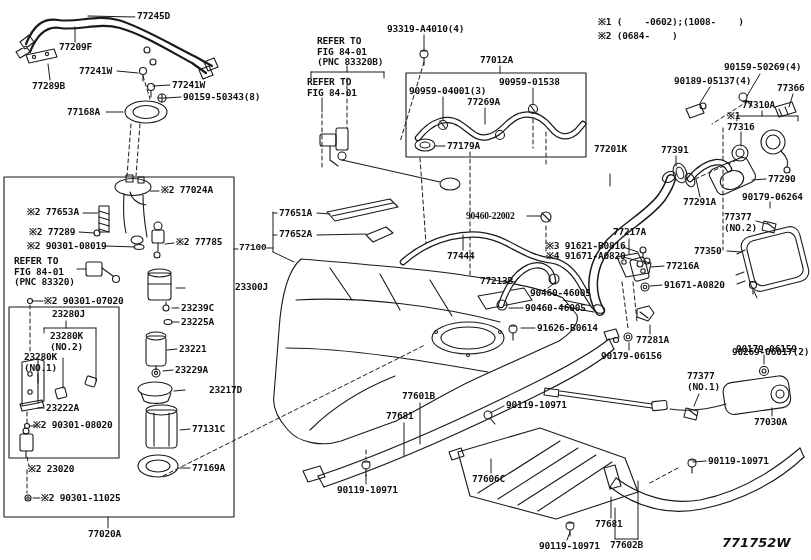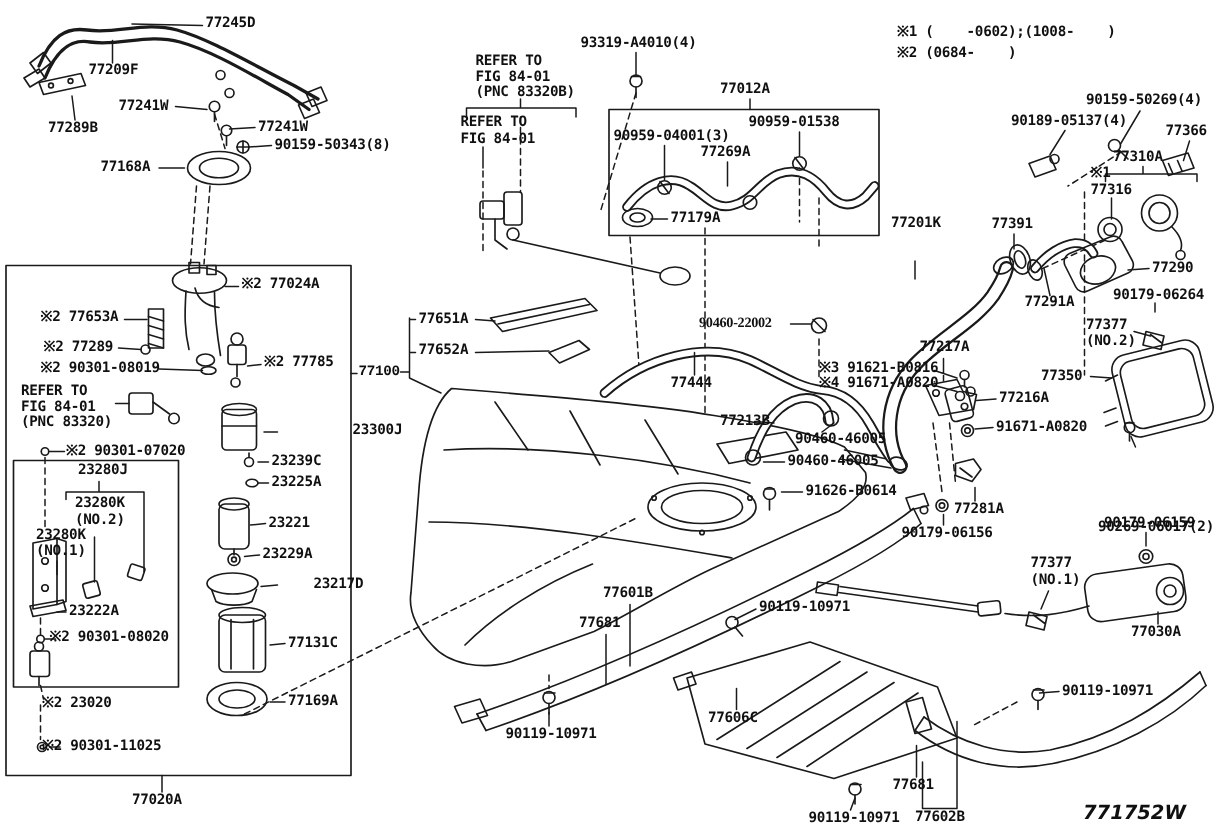--- a/index.html
+++ b/index.html
@@ -410,15 +410,15 @@
     <div class="lbl" style="left: 46px; top: 403px;">23222A</div>
     <div class="lbl" style="left: 33px; top: 420px;">※2 90301-08020</div>
     <div class="lbl" style="left: 181px; top: 303px;">23239C</div>
     <div class="lbl" style="left: 181px; top: 317px;">23225A</div>
     <div class="lbl" style="left: 179px; top: 344px;">23221</div>
     <div class="lbl" style="left: 175px; top: 365px;">23229A</div>
     <div class="lbl" style="left: 187px; top: 385px; margin-left: 22px;">23217D</div>
     <div class="lbl" style="left: 192px; top: 424px;">77131C</div>
     <div class="lbl" style="left: 192px; top: 463px;">77169A</div>
     <div class="lbl" style="left: 28px; top: 464px;">※2 23020</div>
-    <div class="lbl" style="left: 28px; top: 493px;">※2 90301-11025</div>
+    <div class="lbl" style="left: 41px; top: 493px;">※2 90301-11025</div>
     <div class="lbl" style="left: 88px; top: 529px;">77020A</div>
   </div>
 
 </body></html>

